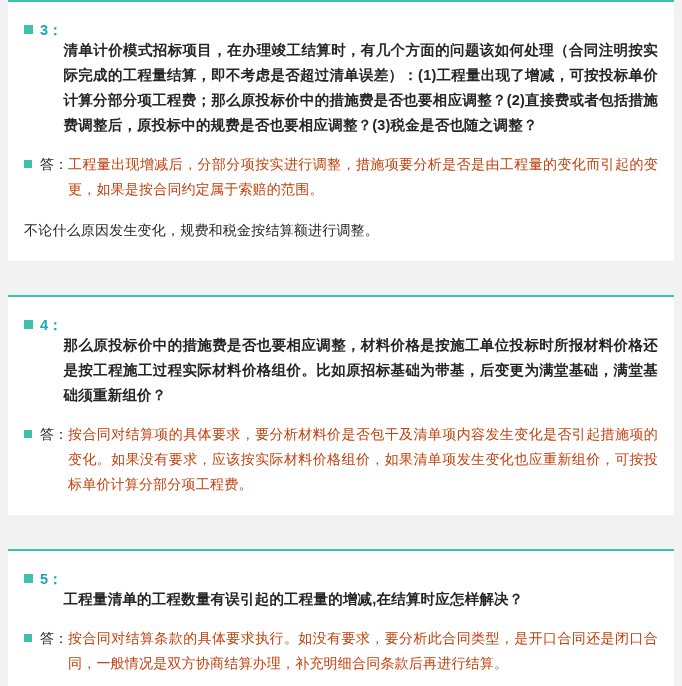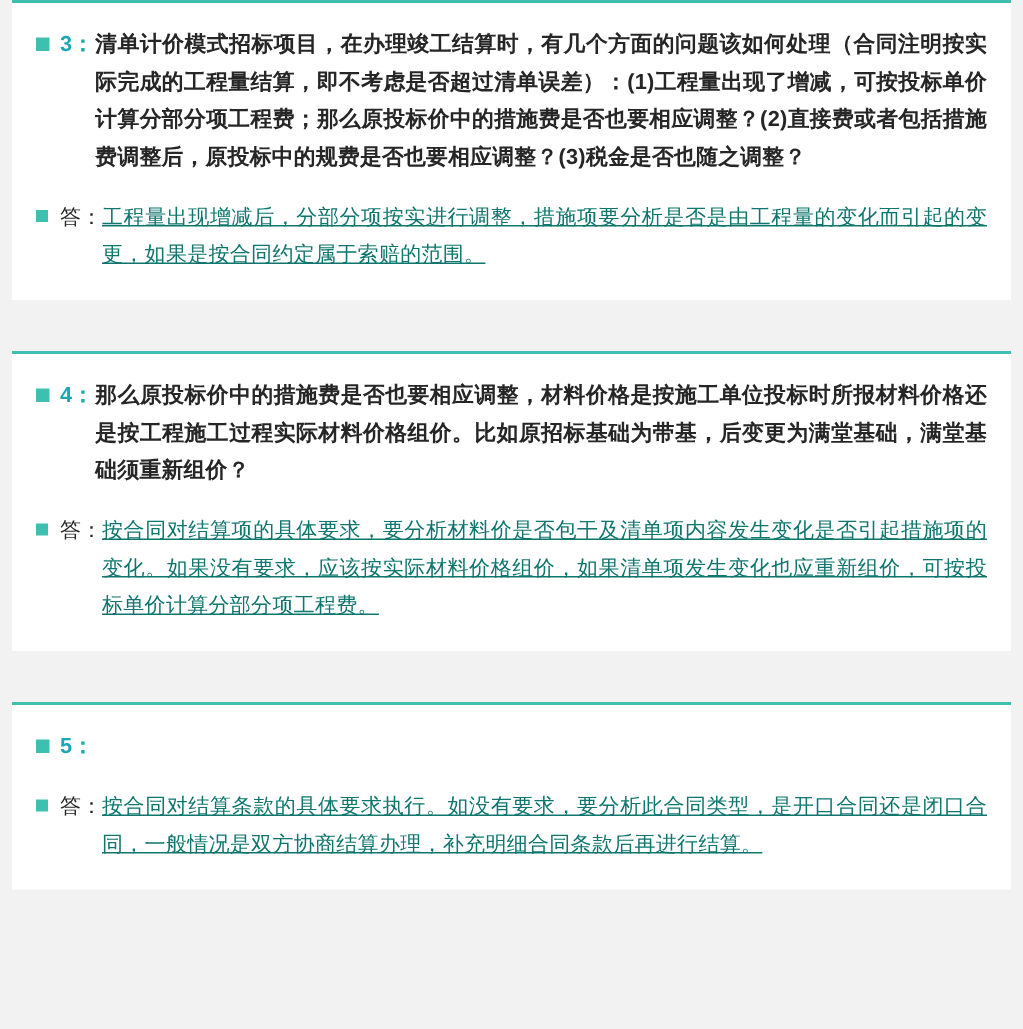--- a/index.html
+++ b/index.html
@@ -49,20 +49,21 @@
     margin-right: 1px;
     white-space: nowrap;
   }
   .q-text {
     color: #262626;
     font-weight: bold;
     font-size: 14.5px;
     line-height: 25px;
     text-align: justify;
     letter-spacing: 0.2px;
+    margin-top: 20px;
   }
   .a-block {
     margin-top: 14px;
   }
   .a-row {
     display: flex;
     align-items: flex-start;
   }
   .a-bullet {
     width: 8px;
@@ -73,26 +74,25 @@
     margin-right: 8px;
   }
   .a-label {
     color: #262626;
     font-size: 14px;
     line-height: 25px;
     flex: 0 0 auto;
     white-space: nowrap;
   }
   .a-text {
-    color: #0f766e;
+    color: #c2410c;
     font-size: 14px;
     line-height: 25px;
     text-align: justify;
     letter-spacing: 0.2px;
-    text-decoration: underline;
   }
   .a-extra {
     color: #262626;
     font-size: 14px;
     line-height: 25px;
     margin-top: 16px;
     text-align: justify;
     letter-spacing: 0.2px;
   }
 </style>
@@ -106,20 +106,21 @@
       <span class="q-bullet"></span>
       <span class="q-num">3：</span>
       <span class="q-text">清单计价模式招标项目，在办理竣工结算时，有几个方面的问题该如何处理（合同注明按实际完成的工程量结算，即不考虑是否超过清单误差）：(1)工程量出现了增减，可按投标单价计算分部分项工程费；那么原投标价中的措施费是否也要相应调整？(2)直接费或者包括措施费调整后，原投标中的规费是否也要相应调整？(3)税金是否也随之调整？</span>
     </div>
     <div class="a-block">
       <div class="a-row">
         <span class="a-bullet"></span>
         <span class="a-label">答：</span>
         <span class="a-text">工程量出现增减后，分部分项按实进行调整，措施项要分析是否是由工程量的变化而引起的变更，如果是按合同约定属于索赔的范围。</span>
       </div>
+      <div class="a-extra">不论什么原因发生变化，规费和税金按结算额进行调整。</div>
     </div>
   </div>
 
   <div class="qa-card">
     <div class="q-row">
       <span class="q-bullet"></span>
       <span class="q-num">4：</span>
       <span class="q-text">那么原投标价中的措施费是否也要相应调整，材料价格是按施工单位投标时所报材料价格还是按工程施工过程实际材料价格组价。比如原招标基础为带基，后变更为满堂基础，满堂基础须重新组价？</span>
     </div>
     <div class="a-block">
@@ -128,20 +129,21 @@
         <span class="a-label">答：</span>
         <span class="a-text">按合同对结算项的具体要求，要分析材料价是否包干及清单项内容发生变化是否引起措施项的变化。如果没有要求，应该按实际材料价格组价，如果清单项发生变化也应重新组价，可按投标单价计算分部分项工程费。</span>
       </div>
     </div>
   </div>
 
   <div class="qa-card">
     <div class="q-row">
       <span class="q-bullet"></span>
       <span class="q-num">5：</span>
+      <span class="q-text">工程量清单的工程数量有误引起的工程量的增减,在结算时应怎样解决？</span>
     </div>
     <div class="a-block">
       <div class="a-row">
         <span class="a-bullet"></span>
         <span class="a-label">答：</span>
         <span class="a-text">按合同对结算条款的具体要求执行。如没有要求，要分析此合同类型，是开口合同还是闭口合同，一般情况是双方协商结算办理，补充明细合同条款后再进行结算。</span>
       </div>
     </div>
   </div>
 

